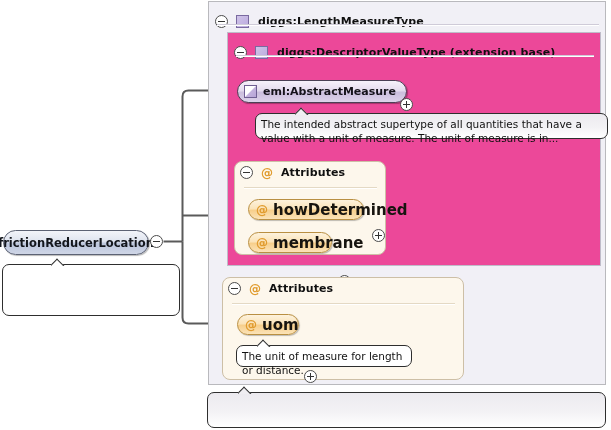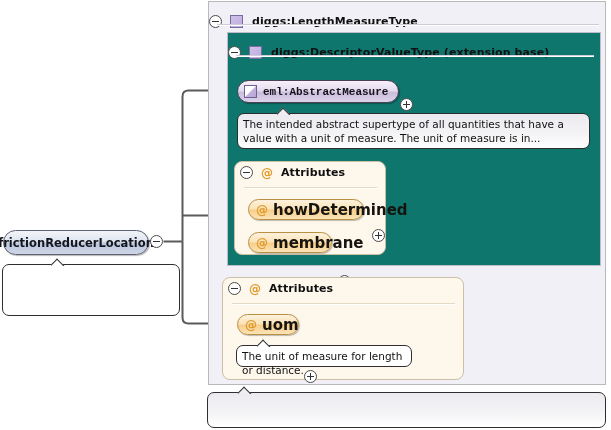--- a/index.html
+++ b/index.html
@@ -24,28 +24,29 @@
   .outer-box {
     left: 208px; top: 1px;
     width: 398px; height: 384px;
     background: #f1f0f6;
     border: 1px solid #b9b9bd;
     box-sizing: border-box;
   }
   .inner-box {
     left: 227px; top: 32px;
     width: 374px; height: 234px;
-    background: #0f766e;
+    background: #ec4899;
     border: 1px solid #bfbcc9;
     box-sizing: border-box;
   }
   .box-header {
     display: flex;
     align-items: center;
     height: 38px;
+    padding-left: 6px;
     box-sizing: border-box;
   }
   .box-header .hdr-label {
     font-weight: bold;
     font-size: 11px;
     color: #101010;
     letter-spacing: .1px;
     white-space: nowrap;
   }
   .hdr-sep {
@@ -124,21 +125,20 @@
     height: 23px;
     border-radius: 12px;
     border: 1px solid #4b4055;
     background: linear-gradient(to bottom, #f6f1fa 0%, #e5dcee 45%, #cbbedd 55%, #ddd3ea 100%);
     box-shadow: 1px 1px 1px rgba(0,0,0,.3);
     box-sizing: border-box;
     display: flex;
     align-items: center;
     padding: 0 10px 0 6px;
     gap: 6px;
-    font-family: Liberation Mono, monospace;
   }
   .abstract-icon {
     width: 13px; height: 13px;
     border: 1px solid #6f5f92;
     background: linear-gradient(to bottom right, #ffffff 0%, #ffffff 48%, #c3b2de 52%, #b7a4d6 100%);
     box-sizing: border-box;
     flex: 0 0 auto;
   }
   .type-pill .pill-label {
     font-weight: bold;
@@ -252,21 +252,21 @@
 <div class="abs balloon white-tail" style="left:2px; top:264px; width:178px; height:52px;">
   <div class="tail" style="left:48px;"></div>
 </div>
 
 <div class="abs type-pill">
   <div class="abstract-icon"></div>
   <span class="pill-label">eml:AbstractMeasure</span>
 </div>
 <div class="abs expander plus" style="left:400px; top:85px;"></div>
 
-<div class="abs balloon shaded" style="left:237px; top:113px; width:353px; height:36px;">
+<div class="abs balloon shaded" style="left:255px; top:113px; width:353px; height:26px;">
   <div class="tail" style="left:39px;"></div>
   <span>The intended abstract supertype of all quantities that have a value with a unit of measure. The unit of measure is in...</span>
 </div>
 
 <div class="abs attr-panel" style="left:234px; top:161px; width:152px; height:94px;">
   <div class="box-header" style="height:21px; padding-left:5px;">
     <div class="expander"></div>
     <span class="at-glyph" style="margin-left:8px;">@</span>
     <span class="hdr-label" style="margin-left:8px;">Attributes</span>
   </div>

